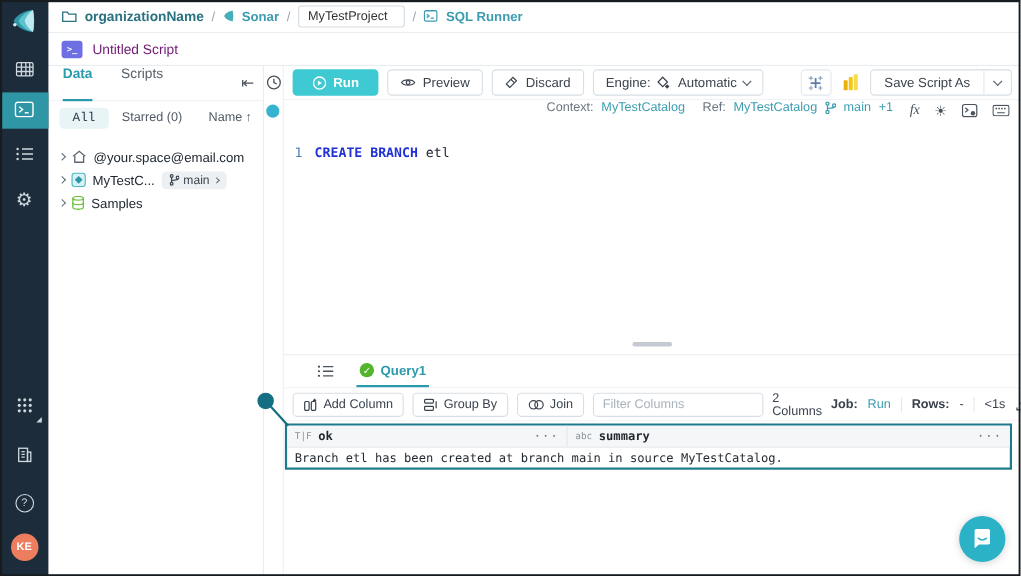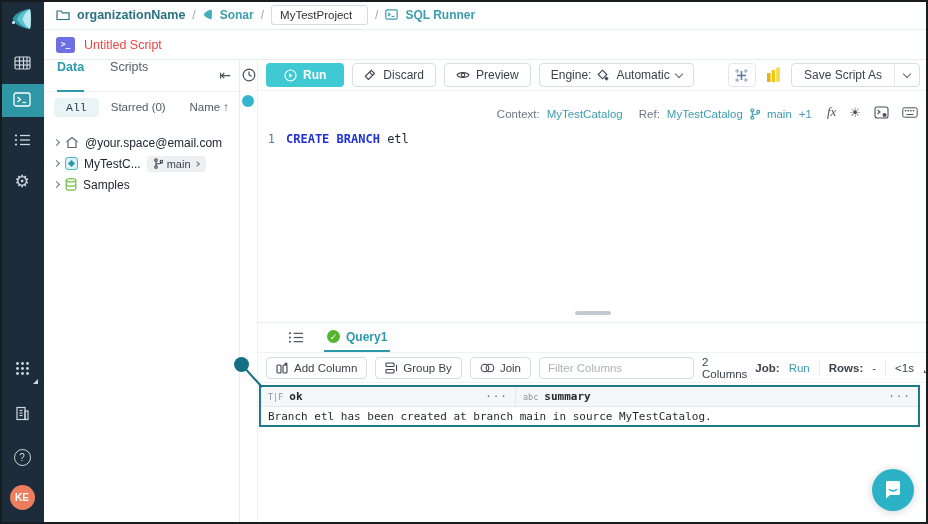--- a/index.html
+++ b/index.html
@@ -26,21 +26,21 @@
   .crumb-org { color:#2a7280; font-weight:bold; font-size:12.5px; }
   .crumb-sep { color:#9aa6b0; }
   .crumb-link { color:#3d9db0; font-weight:600; }
   .crumb-input { width:97px; height:20px; border:1px solid #d5dbe0; border-radius:3px; padding:0 8px;
                  font-size:11.5px; color:#333; font-family:"Liberation Sans", sans-serif; outline:none;}
   .scriptbar { position:absolute; left:44px; top:30px; width:884px; height:30px; border-bottom:1px solid #e8edf0;
                display:flex; align-items:center; gap:9px; padding-left:12px; background:#fff; z-index:4;}
   .term-badge { width:19px; height:16px; background:#6e6fe2; border-radius:3px; color:#fff;
                 font-family:"DejaVu Sans Mono", monospace; font-size:8px; font-weight:bold;
                 display:flex; align-items:center; justify-content:center; }
-  .script-title { color:#ef4444; font-size:12.5px; }
+  .script-title { color:#701a75; font-size:12.5px; }
 
   
   .leftpanel { position:absolute; left:44px; top:60px; width:196px; height:464px; background:#fff;
                border-right:1px solid #e8edf0; z-index:3; }
   .lp-tabs { height:32px; display:flex; padding-left:13px; gap:26px;
              border-bottom:1px solid #f0f3f5; position:relative; }
   .lp-tab { font-size:12.5px; color:#555e68; padding-bottom:8px; cursor:pointer; }
   .lp-tab.active { color:#2b9aad; font-weight:bold; border-bottom:2px solid #2b9aad; margin-bottom:-1px; }
   .collapse-ico { position:absolute; right:8px; top:7px; color:#4a535c; font-size:14px; cursor:pointer; }
   .lp-filters { height:30px; display:flex; align-items:center; padding:0 10px; gap:12px; font-size:11.5px; color:#505a64; }
@@ -73,21 +73,21 @@
             transform:rotate(45deg); margin-top:-3px; }
   .tb-right { margin-left:auto; display:flex; gap:10px; }
   .icon-btn { width:28px; height:24px; display:flex; align-items:center; justify-content:center;
               border:1px solid #e3e8ec; border-radius:4px; cursor:pointer; background:#fff; }
   .icon-plain { cursor:pointer; display:flex; align-items:center; }
   .split-btn { display:inline-flex; height:24px; border:1px solid #d8dee3; border-radius:4px; overflow:hidden; }
   .split-main { padding:0 12px; display:flex; align-items:center; font-size:12px; color:#3a434d;
                 border-right:1px solid #e3e8ec; cursor:pointer; }
   .split-arrow { width:24px; display:flex; align-items:center; justify-content:center; cursor:pointer; }
 
-  .contextrow { position:absolute; top:32px; left:0; right:0; height:28px; display:flex; align-items:flex-end;
+  .contextrow { position:absolute; top:32px; left:0; right:0; height:28px; display:flex; align-items:flex-start;
                 justify-content:flex-end; padding:0 10px; gap:7px; font-size:11.5px; color:#6b7680; }
   .ctx-link { color:#3d9db0; }
   .ctx-icons { display:flex; align-items:center; gap:13px; margin-left:8px; color:#4a535c; }
   .fx { font-family:"Liberation Serif", serif; font-style:italic; font-size:13px; }
   .sun { font-size:13px; }
 
   .editor { position:absolute; top:61px; left:0; right:0; height:188px;
             font-family:"DejaVu Sans Mono", monospace; font-size:12px; padding-top:11px; }
   .code-line { display:flex; }
   .ln { width:28px; text-align:right; padding-right:11px; color:#4d7cc1; }
@@ -300,32 +300,32 @@
 
     <div class="sqltoolbar">
       <button class="btn btn-run">
         <svg width="13" height="13" viewBox="0 0 13 13" fill="none" stroke="#fff" stroke-width="1.2">
           <circle cx="6.5" cy="6.5" r="5.5"></circle>
             <path d="M5 4.2 L8.6 6.5 L5 8.8 Z" fill="#fff" stroke="none"></path>
         </svg>
         <span>Run</span>
       </button>
       <button class="btn">
+        <svg width="14" height="10" viewBox="0 0 14 10" fill="none" stroke="#3a434d" stroke-width="1.1">
+          <path d="M1 5 C3 1.8 11 1.8 13 5 C11 8.2 3 8.2 1 5 Z"></path>
+            <circle cx="7" cy="5" r="1.7"></circle>
+        </svg>
+        <span>Preview</span>
+      </button>
+      <button class="btn">
         <svg width="13" height="12" viewBox="0 0 13 12" fill="none" stroke="#3a434d" stroke-width="1.1">
           <path d="M4.5 10.5 L1.3 7.3 L7.3 1.3 L10.5 4.5 L4.5 10.5 Z"></path>
             <line x1="5.5" y1="3.1" x2="8.7" y2="6.3"></line>
         </svg>
         <span>Discard</span>
-      </button>
-      <button class="btn">
-        <svg width="14" height="10" viewBox="0 0 14 10" fill="none" stroke="#3a434d" stroke-width="1.1">
-          <path d="M1 5 C3 1.8 11 1.8 13 5 C11 8.2 3 8.2 1 5 Z"></path>
-            <circle cx="7" cy="5" r="1.7"></circle>
-        </svg>
-        <span>Preview</span>
       </button>
       <button class="btn">
         <span>Engine:</span>
         <svg width="13" height="13" viewBox="0 0 13 13" fill="none" stroke="#3a434d" stroke-width="1.1">
           <path d="M5.5 1.2 L9.8 5.5 L5.5 9.8 L1.2 5.5 Z"></path>
           <path d="M9.5 7.5 L11.6 9.6 L9.5 11.7 L7.4 9.6 Z" fill="#3a434d" stroke="none"></path>
         </svg>
         <span>Automatic</span>
         <span class="chev-d"></span>
       </button>

